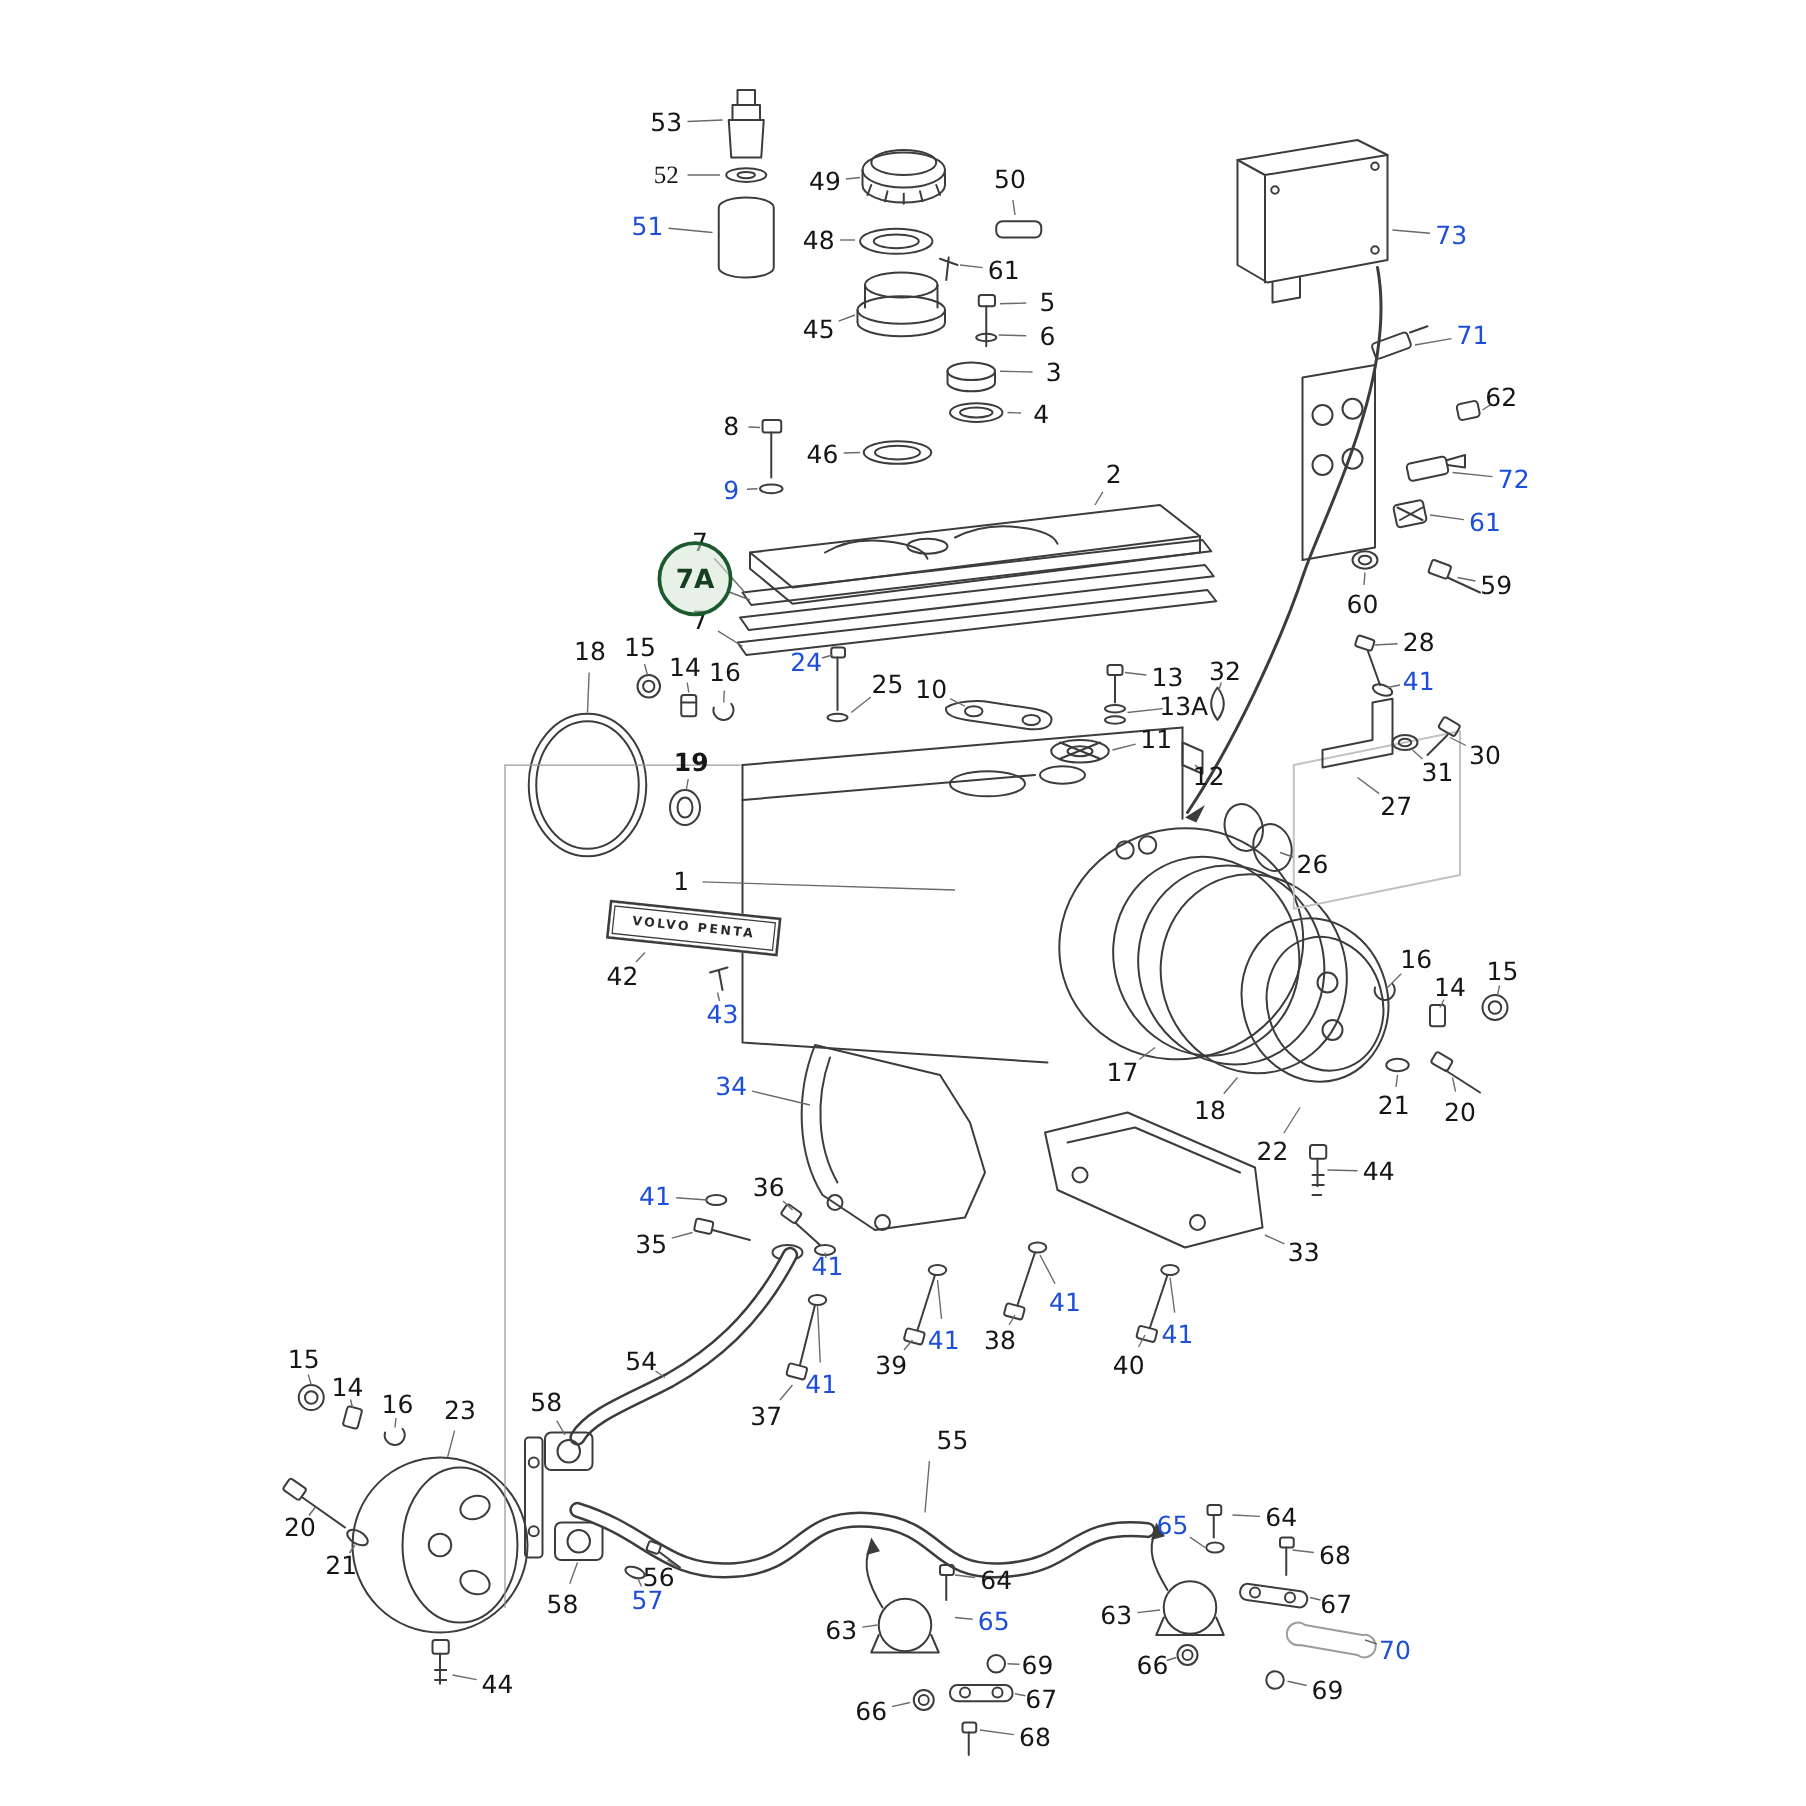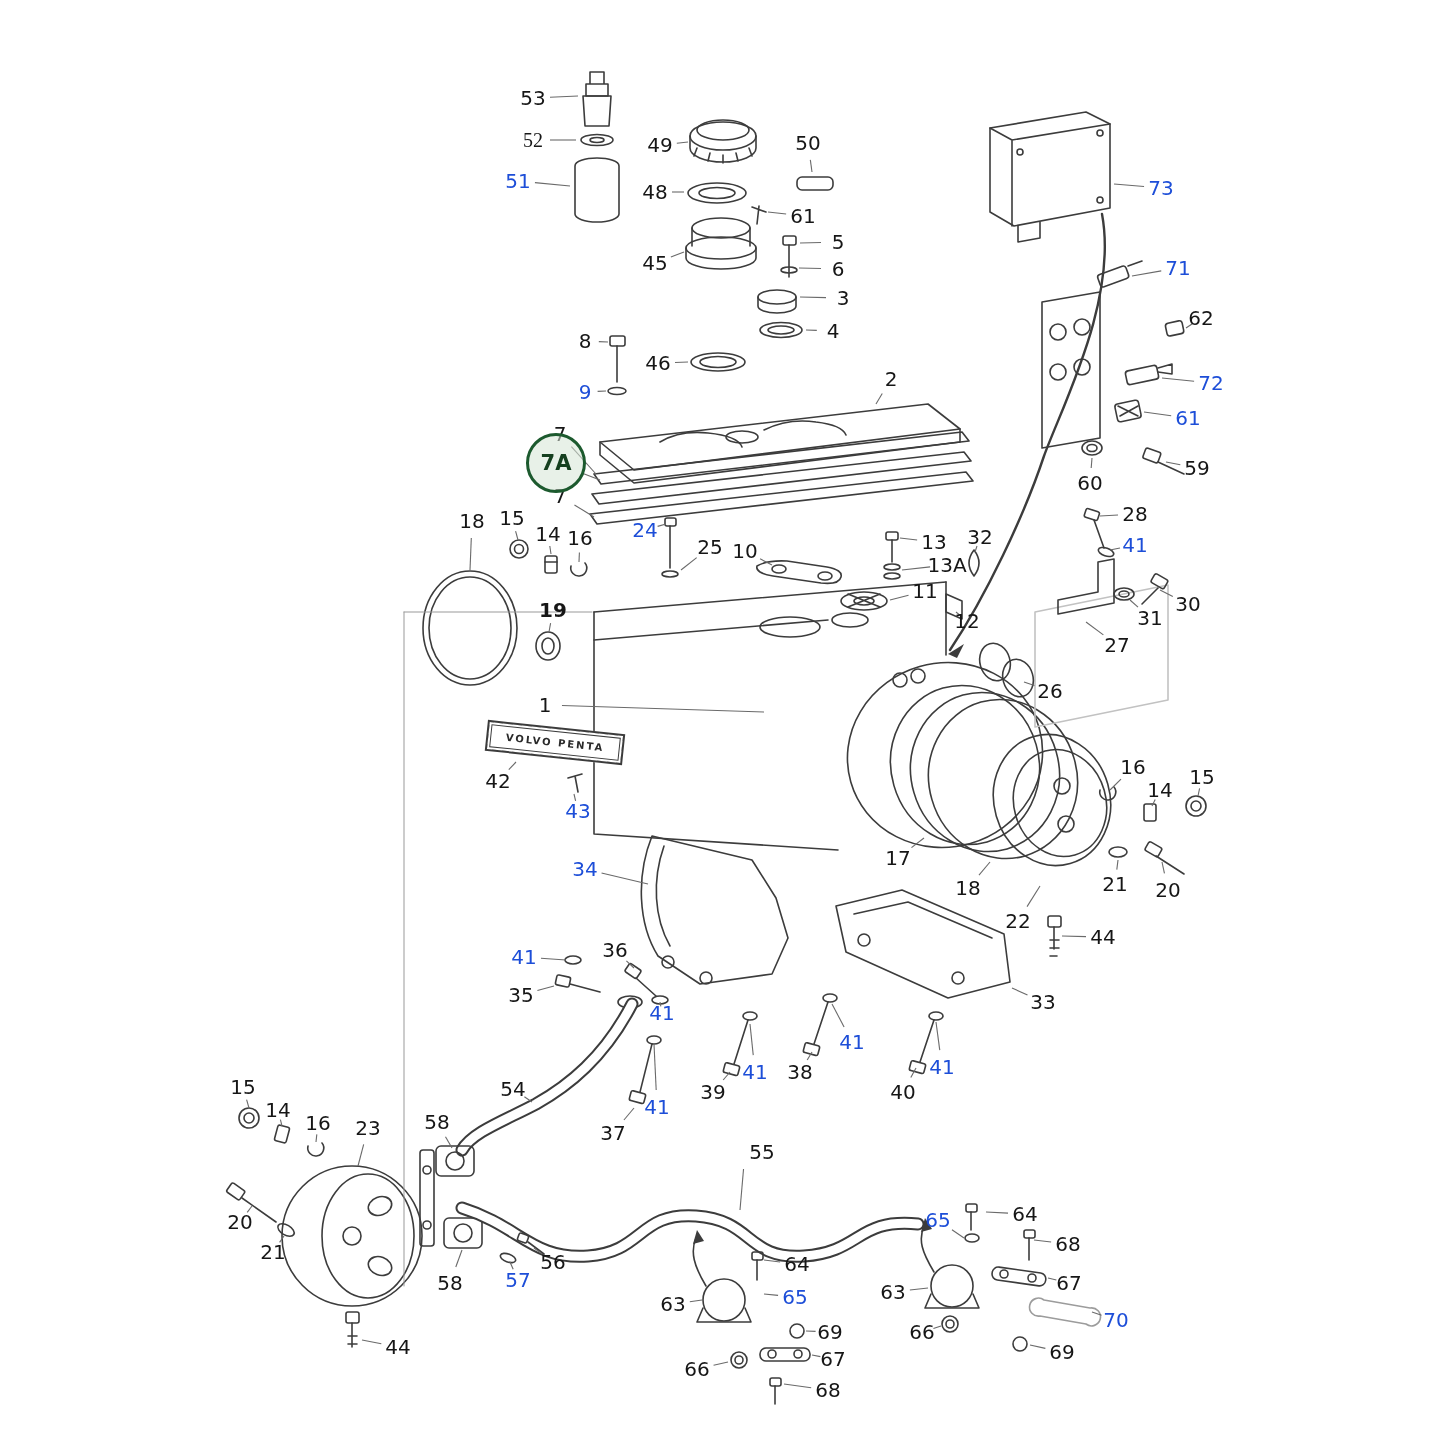--- a/index.html
+++ b/index.html
@@ -494,21 +494,21 @@
       <span class="callout" style="left: 745px; top: 1152px; margin-left: 17px;">55</span>
       <span class="callout" style="left: 243px; top: 1087px;">15</span>
       <span class="callout" style="left: 278px; top: 1110px;">14</span>
       <span class="callout" style="left: 318px; top: 1123px;">16</span>
       <span class="callout" style="left: 368px; top: 1128px;">23</span>
       <span class="callout" style="left: 437px; top: 1122px;">58</span>
       <span class="callout" style="left: 240px; top: 1222px;">20</span>
       <span class="callout" style="left: 273px; top: 1252px;">21</span>
       <span class="callout" style="left: 450px; top: 1283px;">58</span>
       <span class="callout muted" style="left: 518px; top: 1280px;">57</span>
-      <span class="callout" style="left: 553px; top: 1262px;">56</span>
+      <span class="callout" style="left: 527px; top: 1262px;">56</span>
       <span class="callout" style="left: 398px; top: 1347px;">44</span>
       <span class="callout" style="left: 673px; top: 1304px;">63</span>
       <span class="callout" style="left: 797px; top: 1264px;">64</span>
       <span class="callout muted" style="left: 795px; top: 1297px;">65</span>
       <span class="callout" style="left: 830px; top: 1332px;">69</span>
       <span class="callout" style="left: 697px; top: 1369px;">66</span>
       <span class="callout" style="left: 833px; top: 1359px;">67</span>
       <span class="callout" style="left: 828px; top: 1390px;">68</span>
       <span class="callout muted" style="left: 938px; top: 1220px;">65</span>
       <span class="callout" style="left: 1025px; top: 1214px;">64</span>

